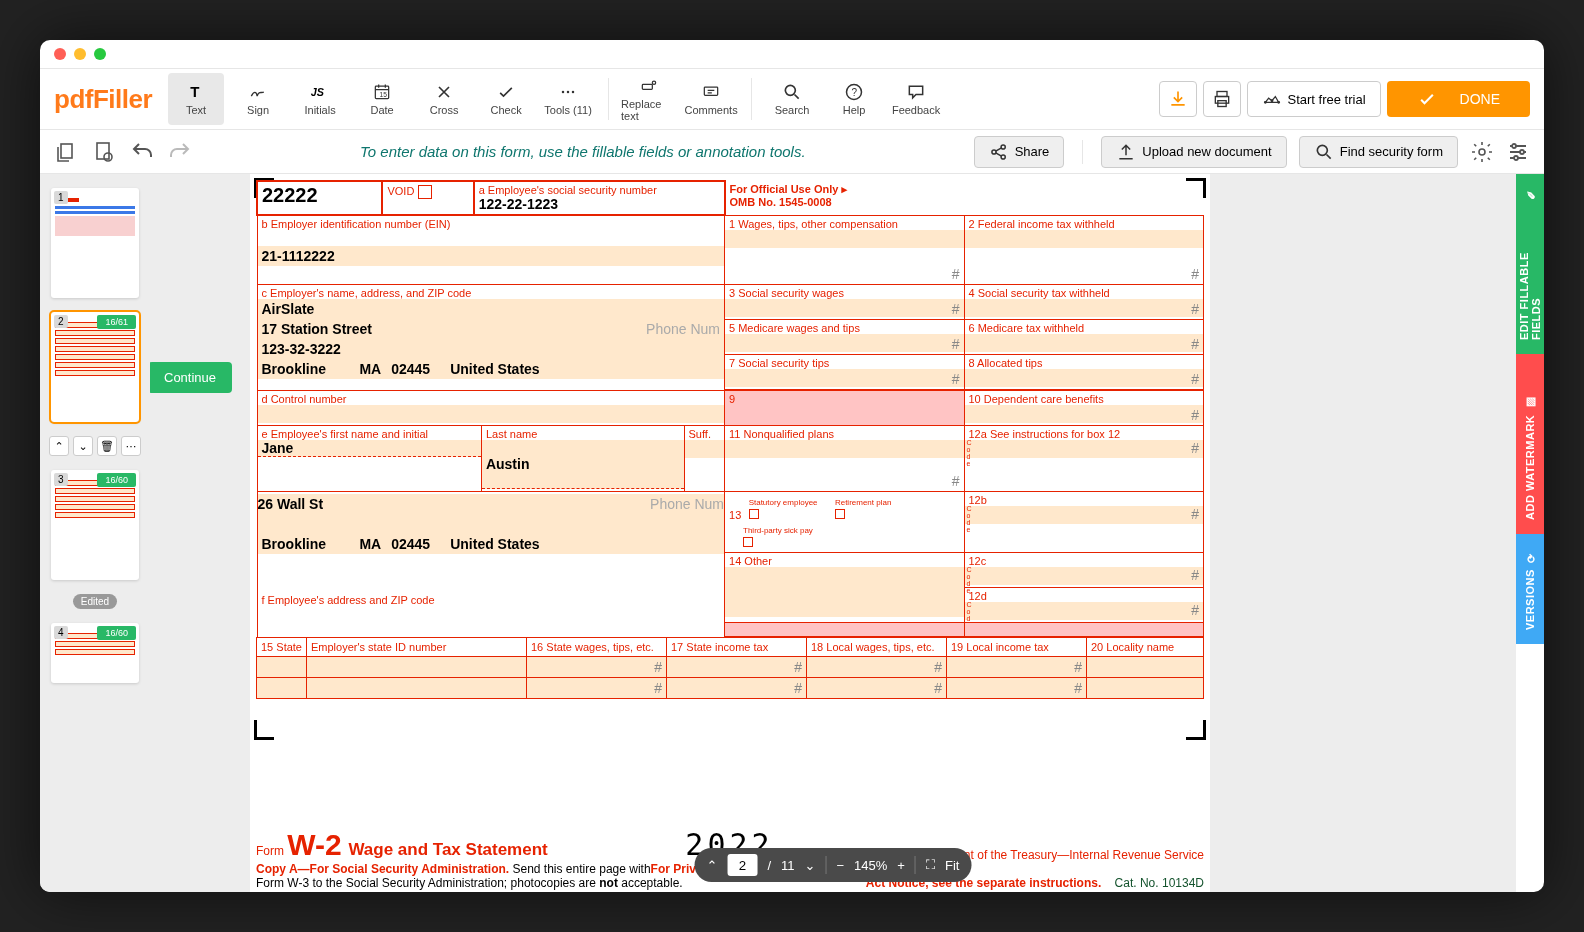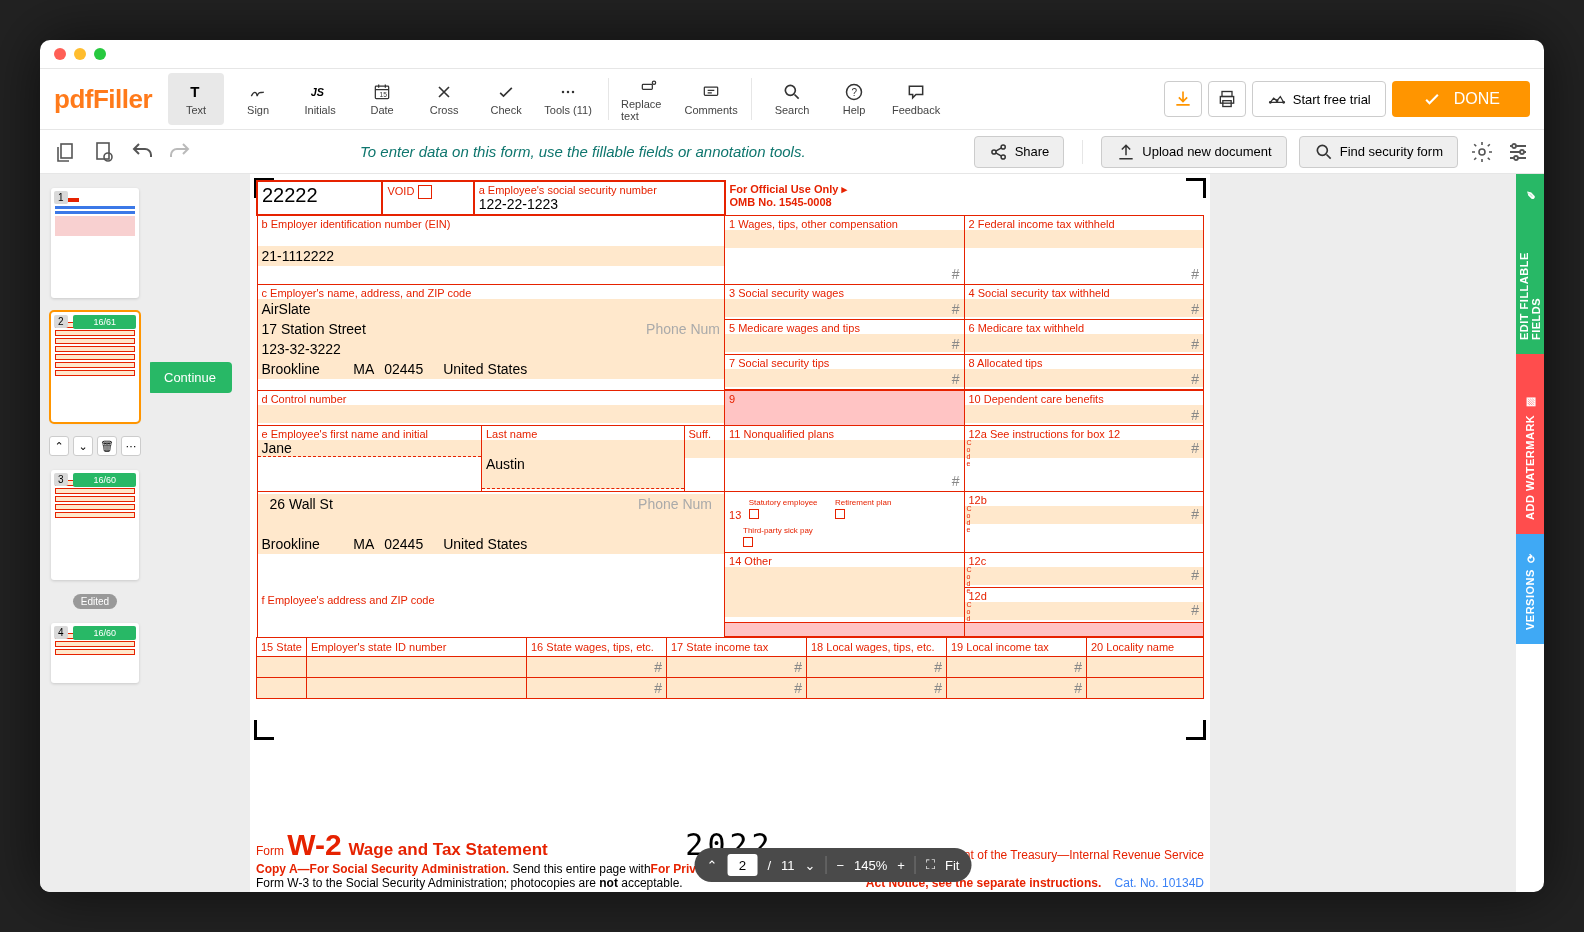--- a/index.html
+++ b/index.html
@@ -9,52 +9,52 @@
 .dot { width: 12px; height: 12px; border-radius: 50%; }
 .red { background: #ff5f56; } .yellow { background: #ffbd2e; } .green { background: #27c93f; }
 
 .topbar { height: 62px; border-top: 1px solid #e6e6e6; border-bottom: 1px solid #e6e6e6; display: flex; align-items: center; padding: 0 14px; gap: 6px; }
 .logo { font-size: 26px; font-weight: 700; color: #ff7a1a; letter-spacing: -.5px; margin-right: 10px; }
 .toolbtn { display: flex; flex-direction: column; align-items: center; justify-content: center; width: 56px; height: 52px; font-size: 11px; color: #444; gap: 2px; border-radius: 4px; cursor: pointer; }
 .toolbtn.active { background: #e8e8e8; }
 .toolbtn svg, .ico { width: 20px; height: 20px; }
 .sep { width: 1px; height: 42px; background: #e6e6e6; margin: 0 6px; }
 .outline-btn { border: 1px solid #ccc; background: #fff; border-radius: 4px; height: 36px; padding: 0 14px; display: flex; align-items: center; gap: 6px; font-size: 13px; cursor: pointer; }
-.done-btn { background: #ff9500; color: #fff; border: none; height: 36px; padding: 0 30px; border-radius: 4px; font-size: 16px; display: flex; align-items: center; gap: 12px; cursor: pointer; }
+.done-btn { background: #ff9500; color: #fff; border: none; height: 36px; padding: 0 30px; border-radius: 4px; font-size: 14px; display: flex; align-items: center; gap: 23px; cursor: pointer; }
 
 .subbar { height: 44px; border-bottom: 1px solid #e6e6e6; display: flex; align-items: center; padding: 0 14px; gap: 12px; }
 .subbar-left { display: flex; gap: 14px; align-items: center; }
 .ib { width: 24px; height: 24px; display: flex; align-items: center; justify-content: center; color: #555; cursor: pointer; }
 .hint { flex: 1; text-align: center; font-size: 15px; color: #0f766e; font-style: italic; }
 .pill { border: 1px solid #ccc; border-radius: 4px; height: 32px; padding: 0 14px; display: flex; align-items: center; gap: 6px; font-size: 13px; cursor: pointer; }
 
 .main { display: flex; height: 718px; }
 .thumbs { width: 110px; background: #ededed; padding: 14px 10px; display: flex; flex-direction: column; gap: 14px; align-items: center; overflow: hidden; }
 .thumb { width: 88px; height: 110px; background: #fff; border-radius: 3px; position: relative; box-shadow: 0 1px 3px rgba(0,0,0,.15); font-size: 8px; }
 .thumb.sel { outline: 2px solid #ff9500; }
 .thumb .num { position: absolute; top: 3px; left: 3px; background: #d9d9d9; font-size: 10px; padding: 1px 4px; border-radius: 2px; }
-.thumb .badge { position: absolute; top: 3px; right: 3px; background: #28b866; color: #fff; font-size: 9px; padding: 2px 20px; border-radius: 2px; }
+.thumb .badge { position: absolute; top: 3px; right: 3px; background: #28b866; color: #fff; font-size: 9px; padding: 2px 8px; border-radius: 2px; }
 .thumbctrls { display: flex; gap: 4px; }
 .thumbctrls button { width: 20px; height: 20px; border: 1px solid #ccc; background: #fff; border-radius: 3px; font-size: 11px; cursor: pointer; }
 .edited { background: #999; color: #fff; font-size: 10px; padding: 2px 8px; border-radius: 10px; }
 
 .canvas { flex: 1; background: #ededed; position: relative; overflow: hidden; }
 .continue { position: absolute; left: -2px; top: 188px; background: #28b866; color: #fff; font-size: 13px; padding: 8px 16px; border-radius: 4px; z-index: 5; }
 .page { position: absolute; left: 100px; top: 0; width: 960px; height: 718px; background: #fff; }
 .corner { position: absolute; width: 20px; height: 20px; border: 3px solid #000; }
 .c-tl { top: 4px; left: 4px; border-right: 0; border-bottom: 0; }
 .c-tr { top: 4px; right: 4px; border-left: 0; border-bottom: 0; }
 .c-bl { bottom: 152px; left: 4px; border-right: 0; border-top: 0; }
 .c-br { bottom: 152px; right: 4px; border-left: 0; border-top: 0; }
 
 .form { position: absolute; top: 6px; left: 6px; right: 6px; font-size: 12px; color: #e62200; }
 .form table { border-collapse: collapse; width: 100%; }
 .form td { border: 1px solid #e62200; vertical-align: top; padding: 2px 4px; position: relative; }
 .lbl { font-size: 11px; color: #e62200; }
-.val { font-size: 14px; font-weight: 400; color: #000; }
+.val { font-size: 14px; font-weight: 700; color: #000; }
 .fill { background: #ffe8cc; }
 .hash { position: absolute; right: 4px; bottom: 2px; color: #888; font-size: 14px; }
 .ph { color: #aaa; font-size: 14px; font-weight: 400; }
 .row2 { height: 21px; }
 .redbox { background: #ffc4c4; }
 
 .footer { position: absolute; bottom: 2px; left: 6px; right: 6px; font-size: 12px; color: #e62200; }
 .w2 { font-size: 30px; font-weight: 900; color: #e62200; }
 .footer-r { text-align: right; }
 
@@ -463,21 +463,21 @@
                     <div class="lbl">12a  See instructions for box 12</div>
                     <div class="fill" style="height:18px;margin:0 -4px;position:relative">
                       <span style="position:absolute;left:2px;top:-1px;font-size:7px;color:#e62200;line-height:7px">C<br>o<br>d<br>e</span>
                       <span class="hash">#</span>
                     </div>
                   </td>
           </tr>
 
           <tr>
             <td colspan="3" rowspan="4" style="border-bottom:none">
-              <div class="fill" style="margin:0 -4px;padding:2px 12px;display:flex;justify-content:space-between">
+              <div class="fill" style="margin:0 -4px;padding:2px 0;display:flex;justify-content:space-between">
                       <span class="val">26 Wall St</span>
                       <span class="ph">Phone Num</span>
                     </div>
               <div class="fill" style="margin:0 -4px;padding:2px 4px;height:20px"></div>
               <div class="fill" style="margin:0 -4px;padding:2px 4px"><span class="val">Brookline</span>&nbsp;&nbsp;&nbsp;&nbsp;&nbsp;&nbsp;&nbsp;&nbsp;&nbsp;&nbsp;<span class="val">MA</span>&nbsp;&nbsp;&nbsp;<span class="val">02445</span>&nbsp;&nbsp;&nbsp;&nbsp;&nbsp;&nbsp;<span class="val">United States</span></div>
               <div style="height:40px"></div>
               <div class="lbl">f  Employee's address and ZIP code</div>
             </td>
             <td><span class="lbl">13</span>
               <span style="display:inline-block;margin-left:4px"><span class="lbl" style="font-size:8px">Statutory employee</span><br><span style="display:inline-block;width:10px;height:10px;border:1px solid #e62200"></span></span>
@@ -575,21 +575,21 @@
             <div><span>Form</span> <span class="w2">W-2</span> &nbsp;<span style="font-size:17px;font-weight:700">Wage and Tax Statement</span></div>
             <div style="font-family:monospace;font-size:30px;color:#000;letter-spacing:4px">2022</div>
             <div class="footer-r">Department of the Treasury—Internal Revenue Service</div>
           </div>
           <div style="display:flex;justify-content:flex-start">
             <div><b>Copy A—For Social Security Administration.</b><span style="color:#000"> Send this entire page with</span></div>
             <div class="footer-r"><b>For Privacy Act and Paperwork Reduction</b></div>
           </div>
           <div style="display:flex;justify-content:space-between">
             <div style="color:#000"><span>Form W-3 to the Social Security Administration; photocopies are </span><b style="color:#000">not</b><span> acceptable.</span></div>
-            <div class="footer-r"><b>Act Notice, see the separate instructions.</b>&nbsp;&nbsp;&nbsp;&nbsp;<span style="color:#3b82f6">Cat. No. 10134D</span></div>
+            <div class="footer-r"><b>Act Notice, see the separate instructions.</b>&nbsp;&nbsp;&nbsp;&nbsp;<span style="color:#14532d">Cat. No. 10134D</span></div>
           </div>
         </div>
       </div>
 
       <div class="pager">
         <span>⌃</span>
         <input value="2" style="">
         <span>/</span>
         <span>11</span>
         <span>⌄</span>

